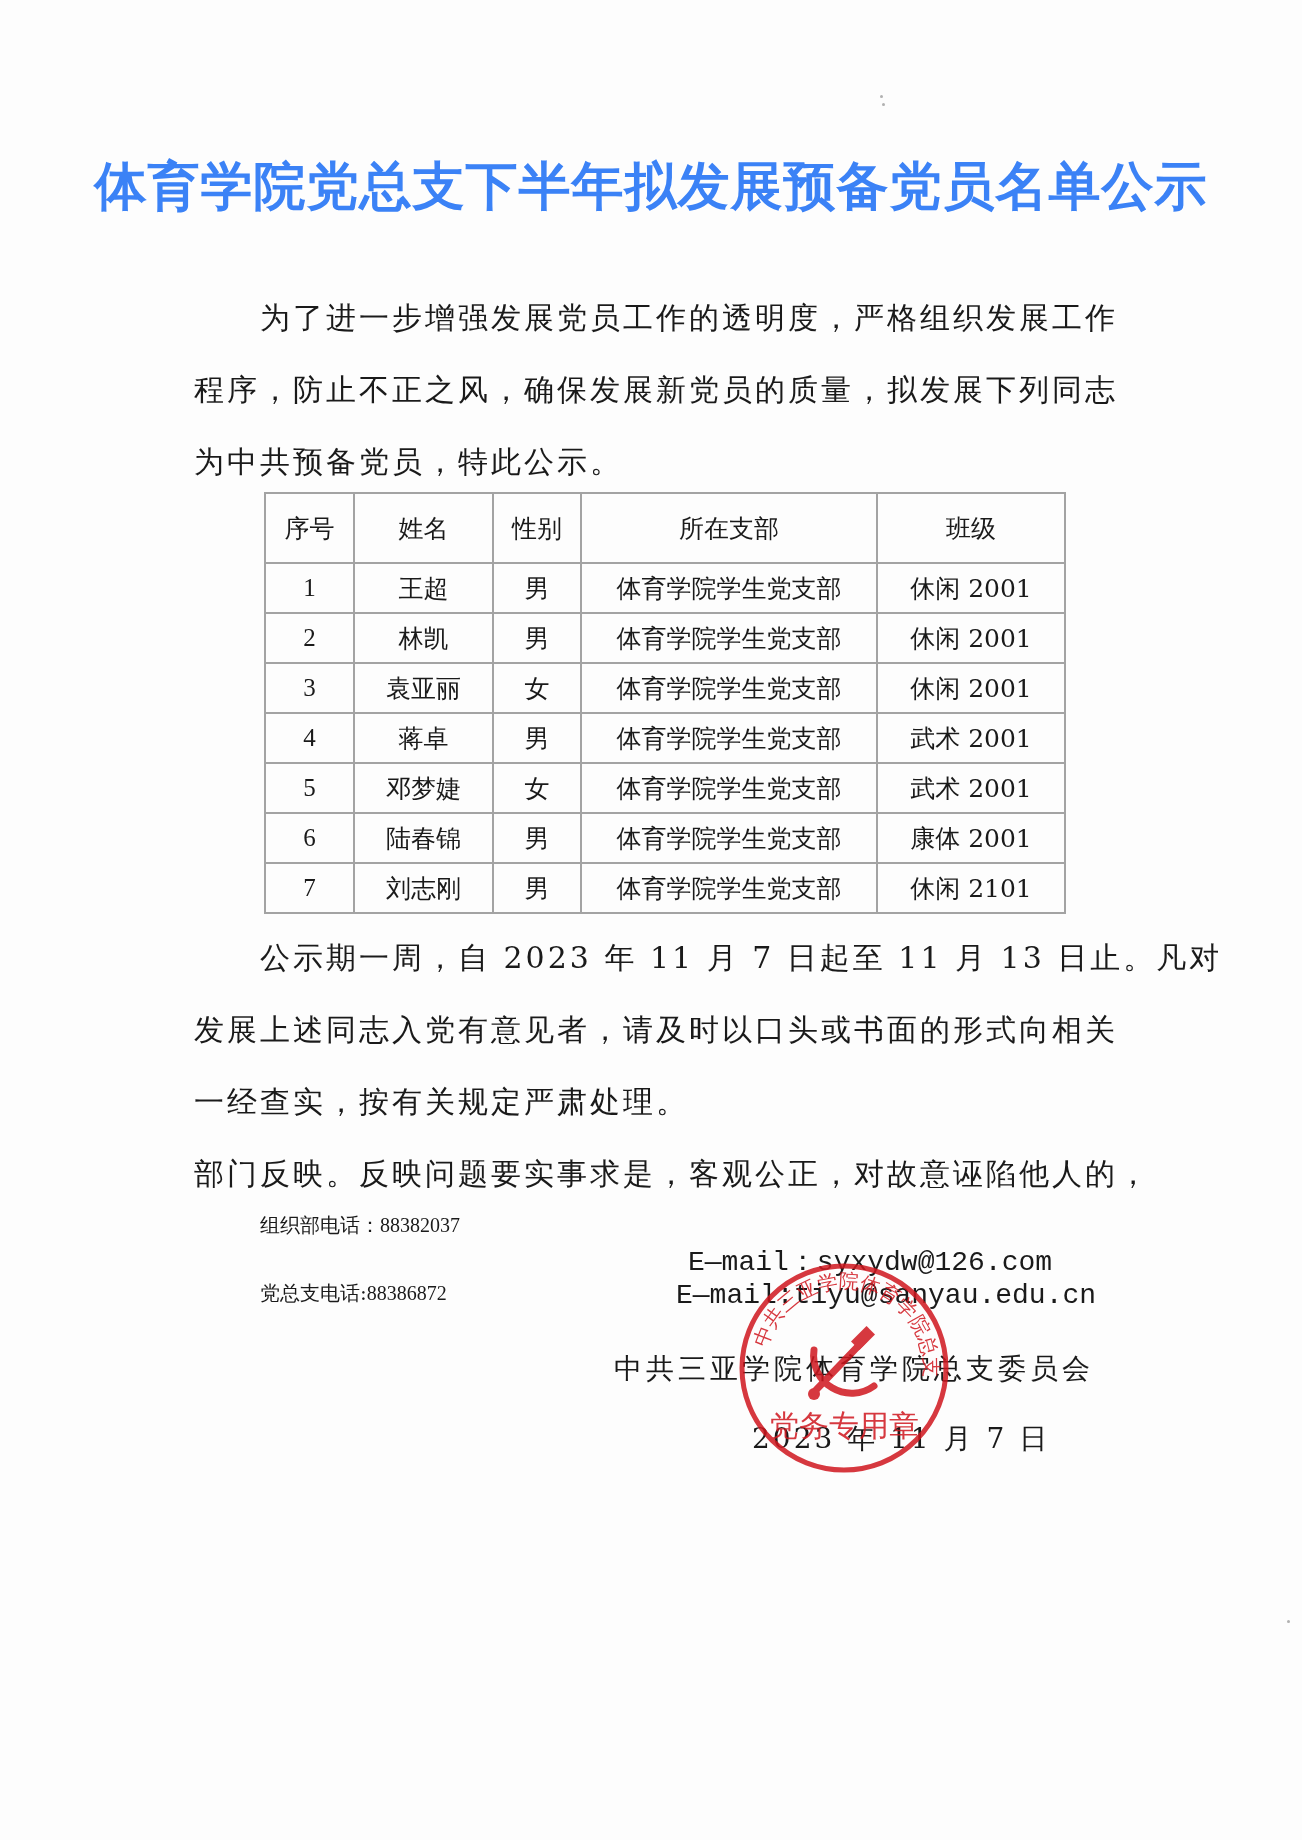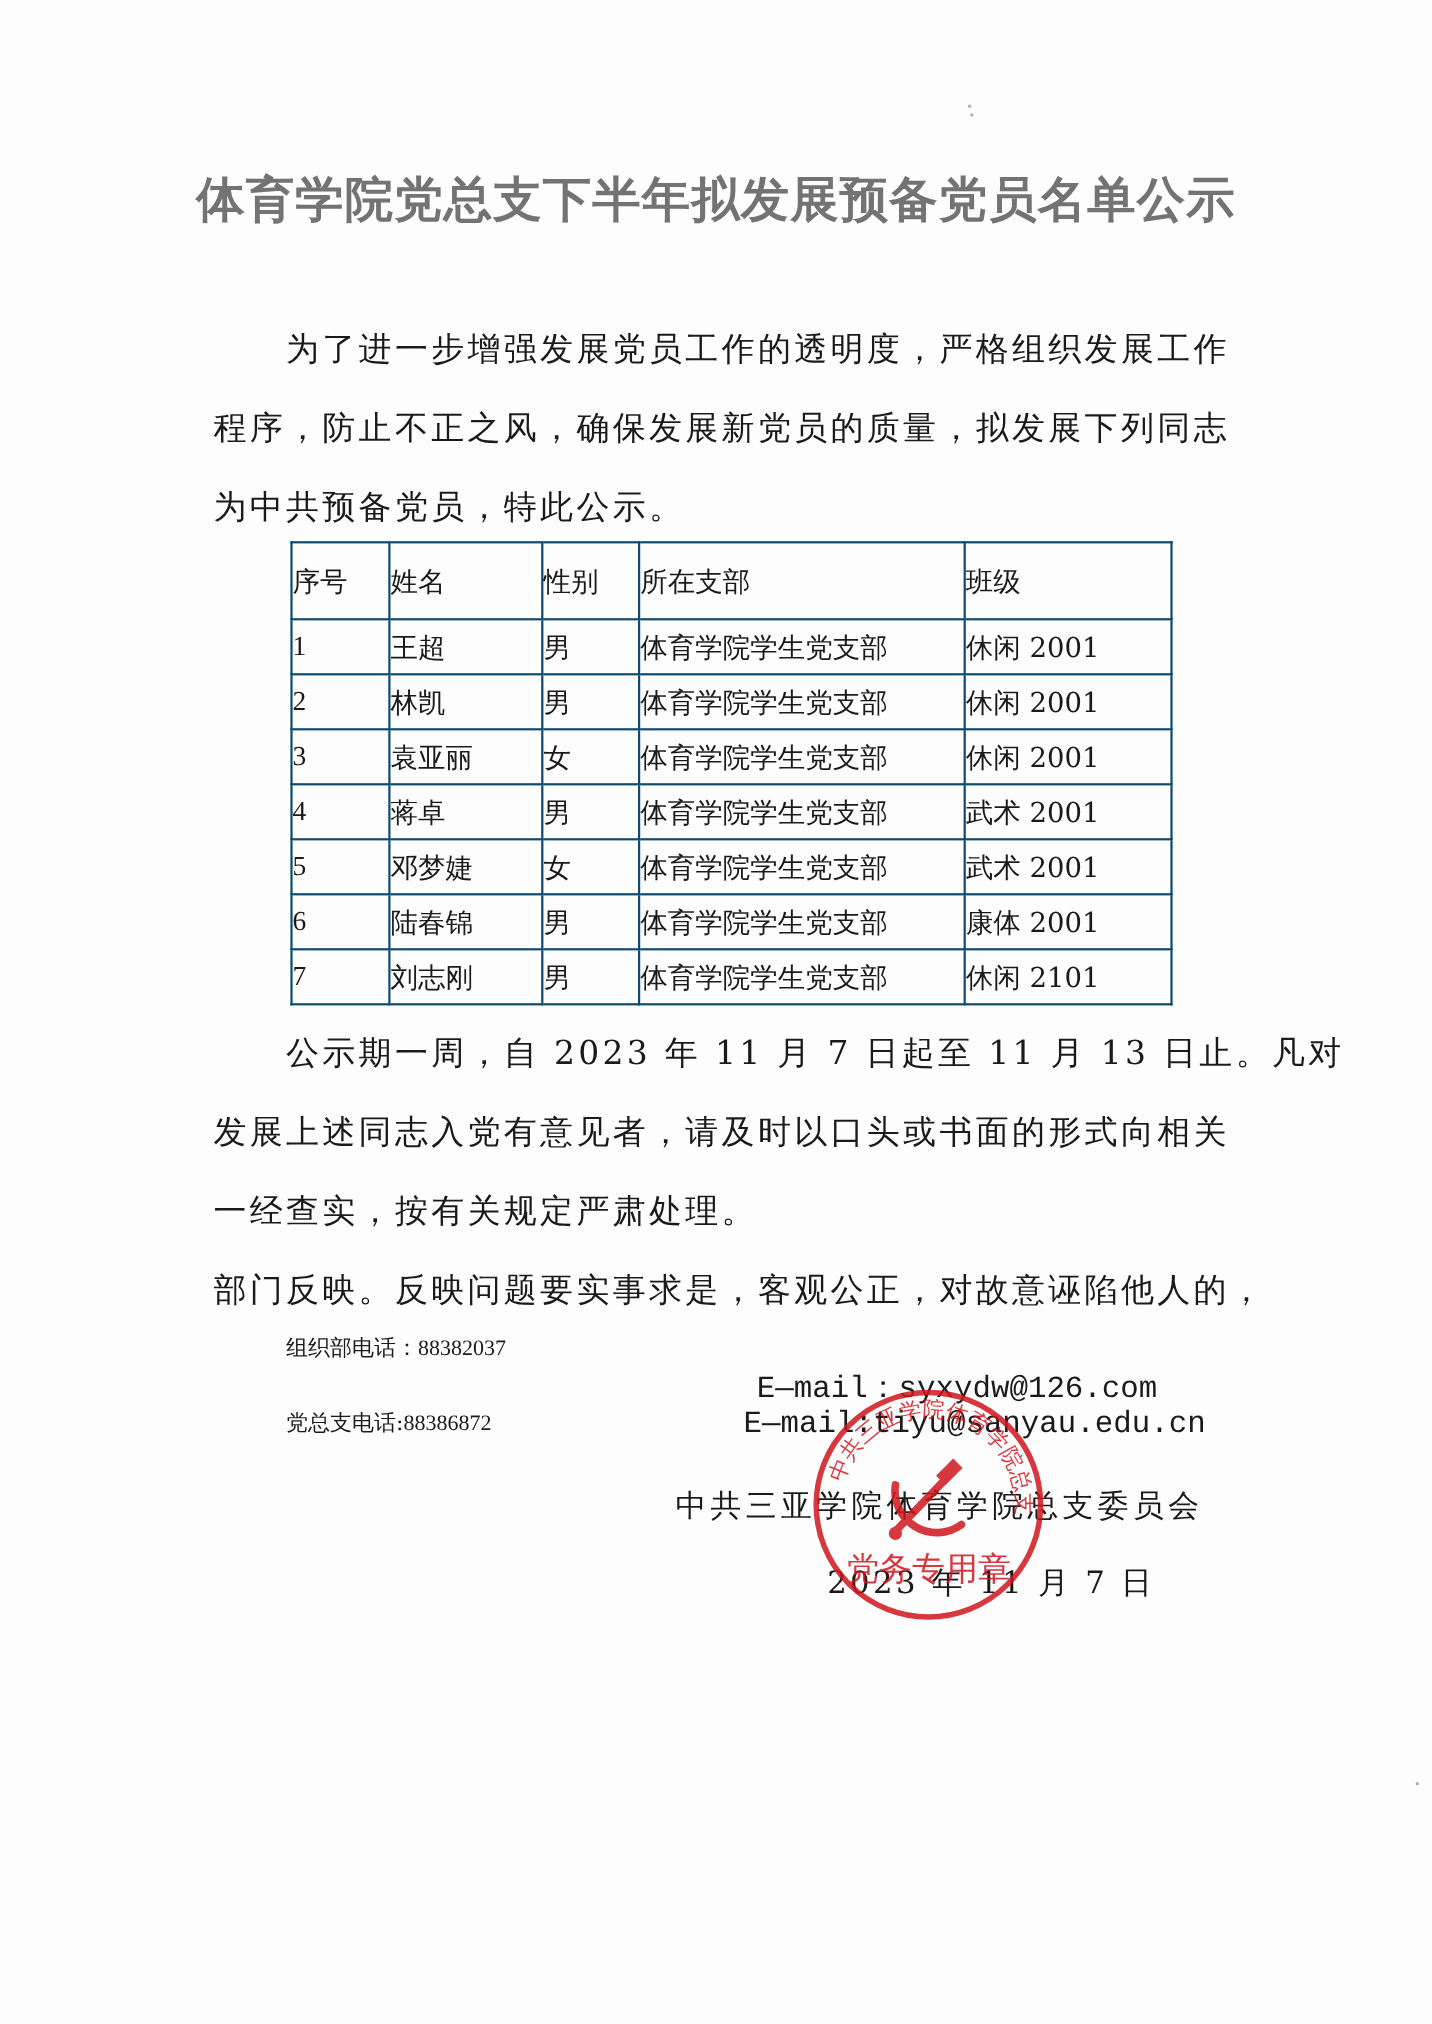--- a/index.html
+++ b/index.html
@@ -21,23 +21,23 @@
       left: 0; top: 0;
       width: 1302px; height: 1840px;
     }
     .title {
       position: absolute;
       left: 0; top: 152px;
       width: 1302px;
       text-align: center;
       font-family: "DejaVu Sans", "Liberation Sans", sans-serif;
       font-weight: bold;
-      font-size: 44px;
+      font-size: 52px;
       letter-spacing: 1px;
-      color: #737373;
+      color: #3b82f6;
     }
     .para {
       position: absolute;
       left: 194px;
       width: 920px;
       font-size: 30px;
       line-height: 72px;
       letter-spacing: 3px;
       color: #1a1a1a;
     }
@@ -48,22 +48,22 @@
 
     table.roster {
       position: absolute;
       left: 264px;
       top: 492px;
       border-collapse: collapse;
       font-size: 25px;
       color: #1a1a1a;
     }
     table.roster td, table.roster th {
-      border: 2px solid #0c4a6e;
-      text-align: left;
+      border: 2px solid #a3a3a3;
+      text-align: center;
       font-weight: normal;
       padding: 0;
     }
     table.roster th { height: 68px; }
     table.roster td { height: 48px; }
     .c-seq { width: 87px; }
     .c-name { width: 137px; }
     .c-gender { width: 86px; }
     .c-branch { width: 294px; }
     .c-class { width: 186px; }

